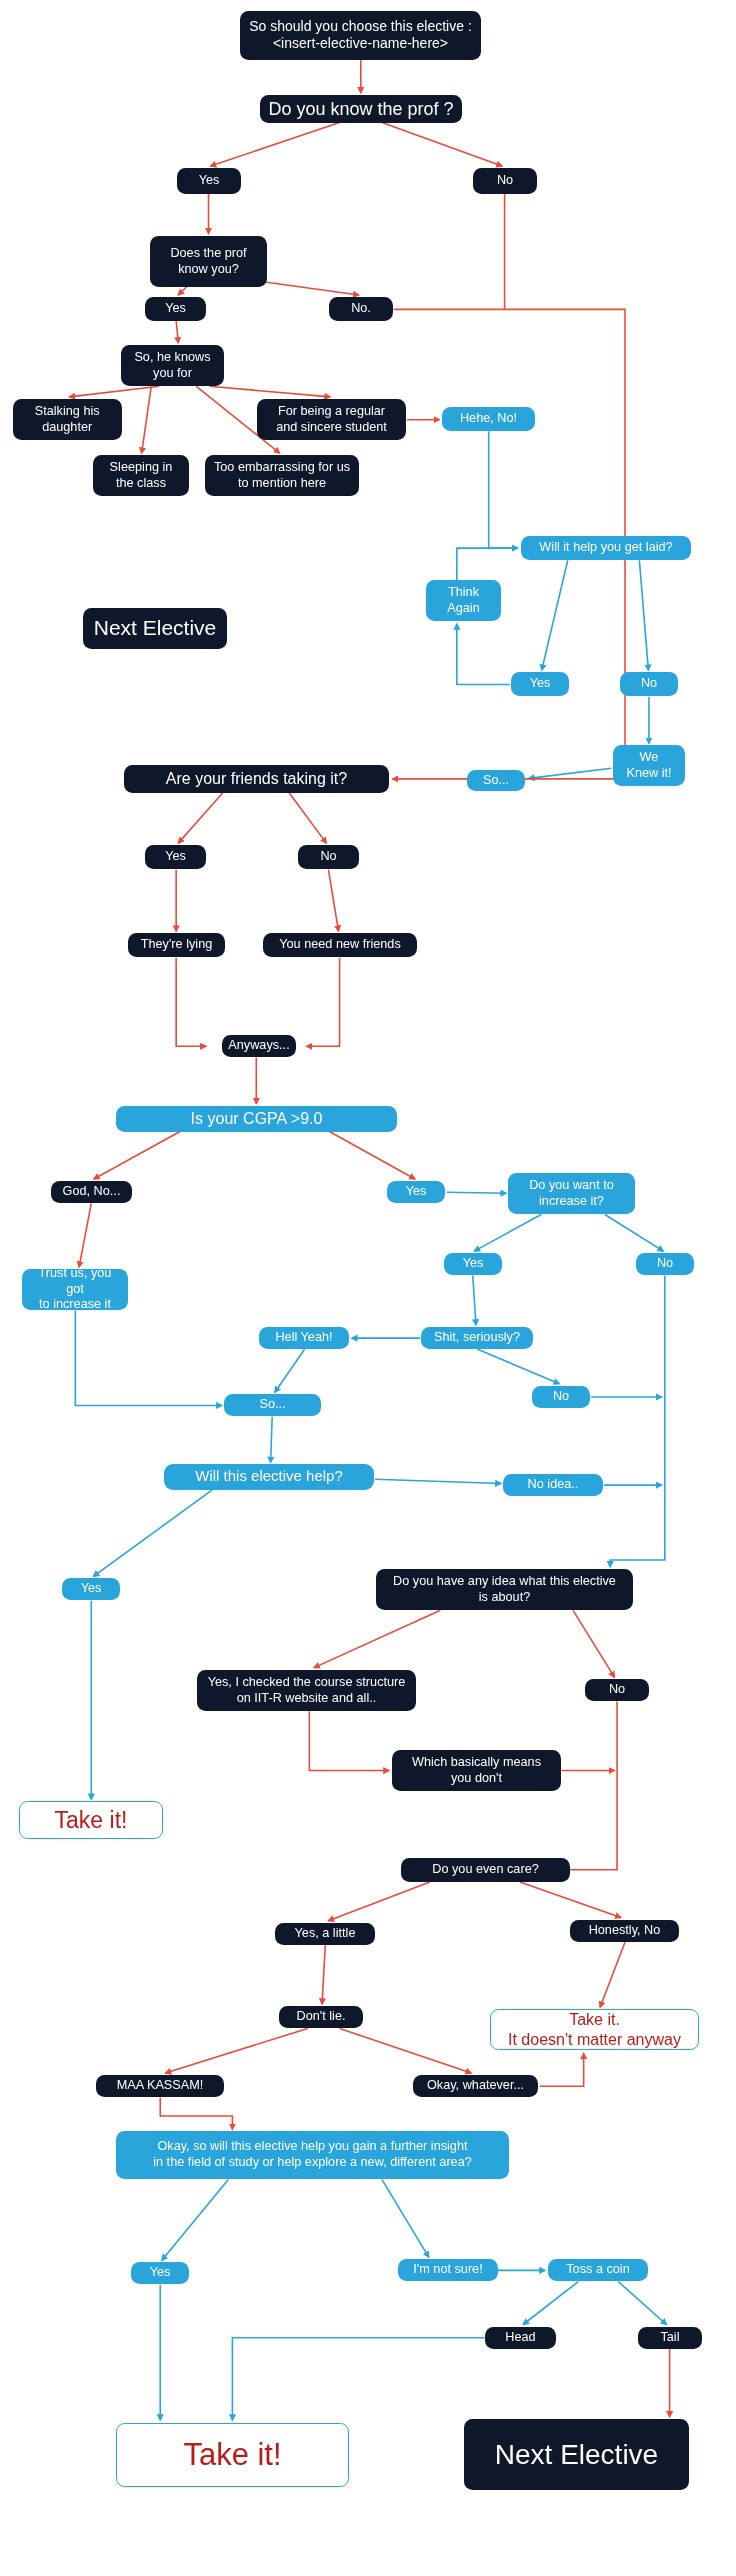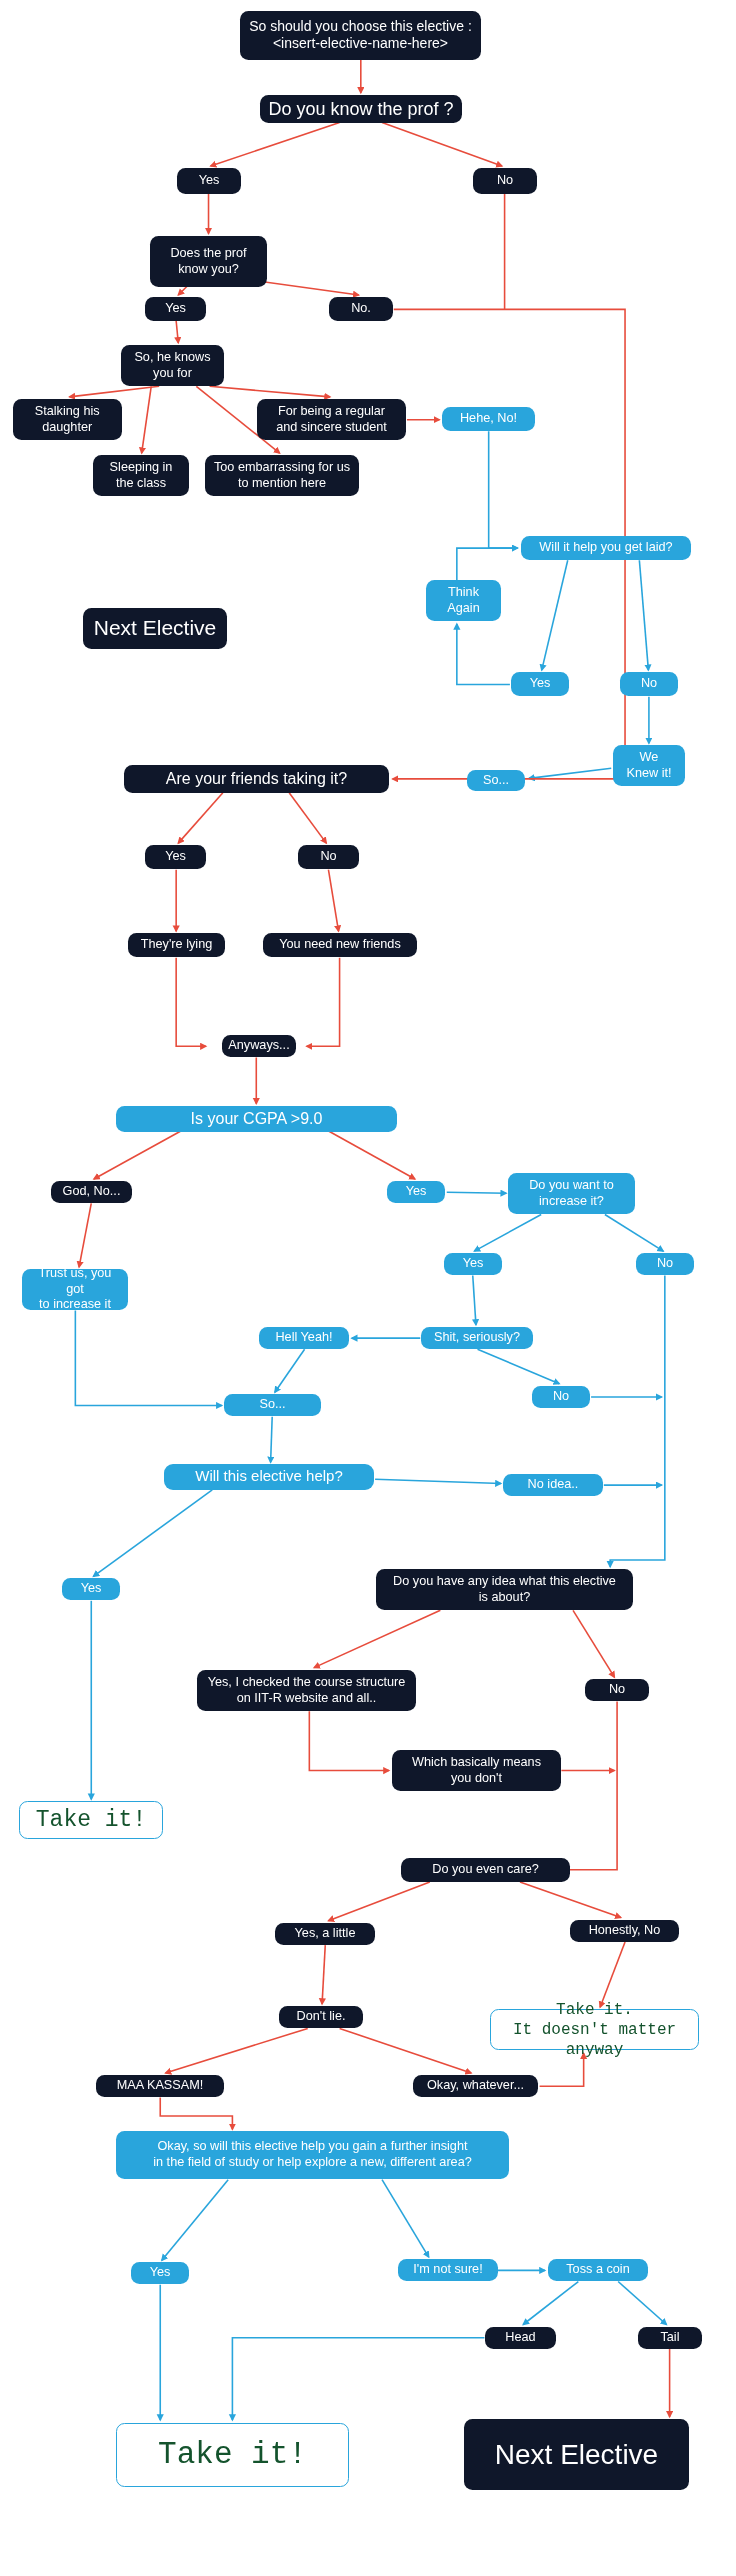--- a/index.html
+++ b/index.html
@@ -20,21 +20,21 @@
     text-align:center;
     box-sizing:border-box;
     border-radius:8.5px;
     padding:2.1px 7.4px;
     font-size:12.7px;line-height:1.25;
     color:#ffffff;
     white-space:pre-line;
   }
   .node.red{background:#0f172a;}
   .node.blue{background:#29a5dc;}
-  .node.outline{background:#ffffff;border:1.6px solid #29a5dc;color:#14532d;font-family:Liberation Mono, monospace;}
+  .node.outline{background:#ffffff;border:1.6px solid #29a5dc;color:#b91c1c;}
 </style>
 </head>
 <body>
 
 <div id="flowchart">
   <svg id="edge-layer" width="737" height="2576" viewBox="0 0 1389 4855">
     <defs>
       <marker id="arrow-red" markerWidth="5" markerHeight="5" refX="3.6" refY="2.25" orient="auto" markerUnits="strokeWidth">
         <path d="M0,0 L4.5,2.25 L0,4.5 z" fill="#e74c3c"></path>
       </marker>

